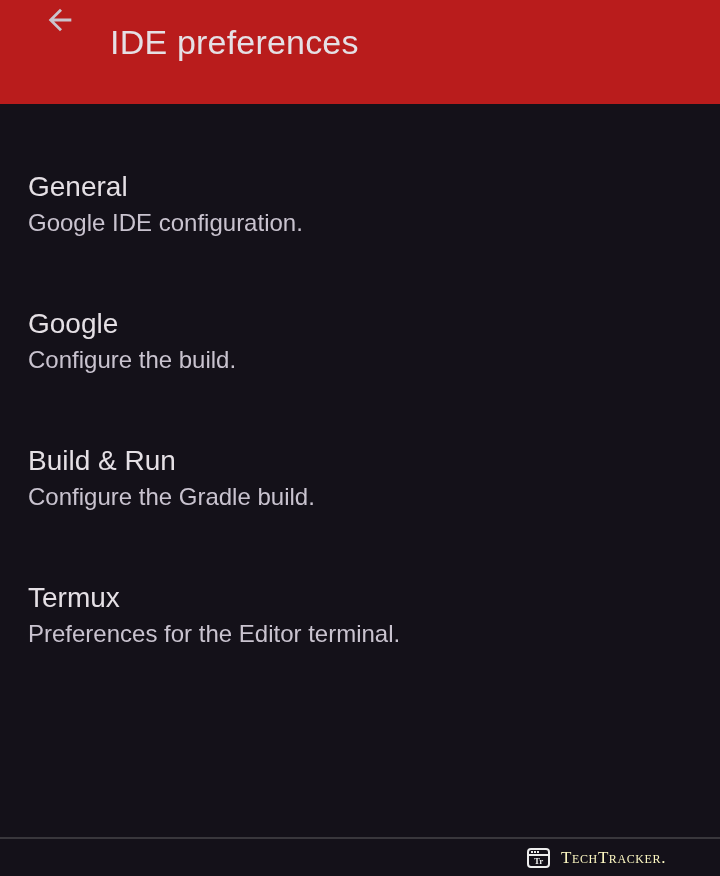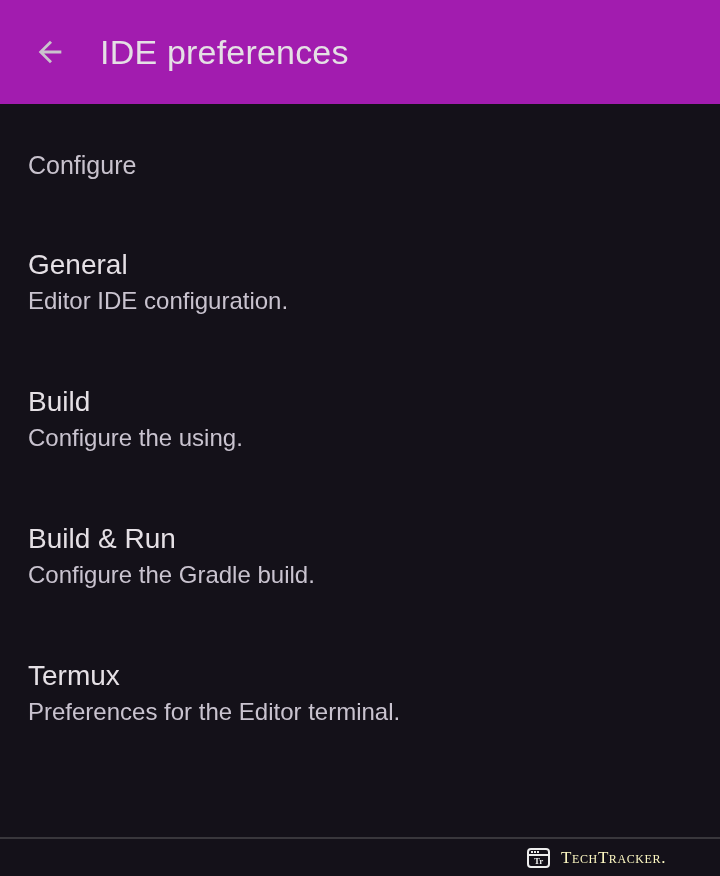--- a/index.html
+++ b/index.html
@@ -11,24 +11,24 @@
     height: 876px;
     background: #141119;
     font-family: "Liberation Sans", sans-serif;
     position: relative;
     overflow: hidden;
   }
 
   
   .app-bar {
     height: 104px;
-    background: #a21caf;
+    background: #b91c1c;
     display: flex;
-    align-items: center;
-    padding-left: 30px;
+    align-items: flex-start;
+    padding-left: 40px;
     box-sizing: border-box;
   }
   .back-button {
     width: 40px;
     height: 40px;
     background: none;
     border: none;
     padding: 0;
     margin: 0;
     display: flex;
@@ -152,30 +152,29 @@
     <span style="display:flex;">
       <svg viewBox="0 0 24 24" aria-hidden="true">
         <path d="M20 11H7.83l5.59-5.59L12 4l-8 8 8 8 1.41-1.41L7.83 13H20v-2z"></path>
       </svg>
     </span>
   </button>
   <h1 class="app-title">IDE preferences</h1>
 </header>
 
 <main class="content">
-  <div class="section-label">Configure</div>
 
   <div class="pref-item">
     <div class="pref-title">General</div>
-    <div class="pref-subtitle">Editor IDE configuration.</div>
+    <div class="pref-subtitle">Google IDE configuration.</div>
   </div>
 
   <div class="pref-item">
-    <div class="pref-title">Build</div>
-    <div class="pref-subtitle">Configure the using.</div>
+    <div class="pref-title">Google</div>
+    <div class="pref-subtitle">Configure the build.</div>
   </div>
 
 
   <div class="pref-item">
     <div class="pref-title">Build &amp; Run</div>
     <div class="pref-subtitle">Configure the Gradle build.</div>
   </div>
 
   <div class="pref-item">
     <div class="pref-title">Termux</div>

